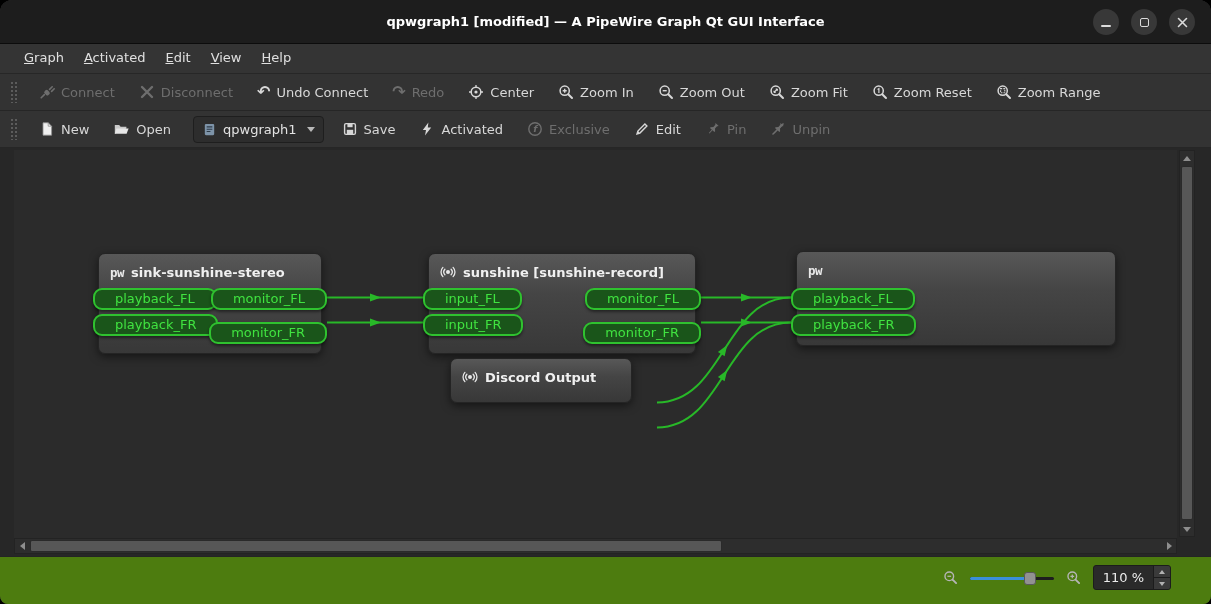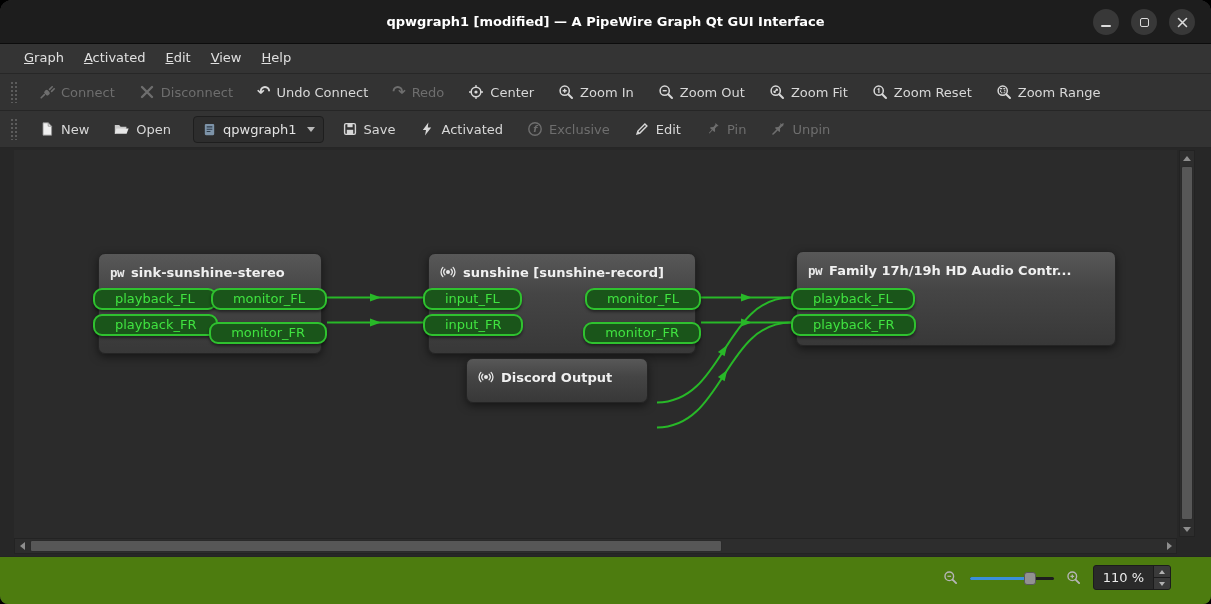--- a/index.html
+++ b/index.html
@@ -350,34 +350,33 @@
             <div class="port">input_FL</div>
             <div class="port">input_FR</div>
           </div>
           <div class="pcol right">
             <div class="port">monitor_FL</div>
             <div class="port">monitor_FR</div>
           </div>
         </div>
       </div>
 
-      <div class="node" style="left:452px; top:208px; width:182px;text-align:center;">
+      <div class="node" style="left:436px; top:208px; width:182px;text-align:center;">
         <div class="node-title">
           <svg width="16" height="16" viewBox="0 0 16 16">
             <circle cx="8" cy="8" r="2" fill="#e8e8e8"></circle>
             <path d="M4.9 5.2 a4.2 4.2 0 0 0 0 5.6 M11.1 5.2 a4.2 4.2 0 0 1 0 5.6 M2.9 3.4 a6.6 6.6 0 0 0 0 9.2 M13.1 3.4 a6.6 6.6 0 0 1 0 9.2" stroke="#e8e8e8" stroke-width="1.3" fill="none" stroke-linecap="round"></path>
           </svg>
           <span>Discord Output</span>
         </div>
       </div>
 
       <div class="node" style="left:782px; top:101px; width:320px;">
         <div class="node-title" style="margin-bottom:5px;">
           <span class="pw-badge">pw</span>
-          <span>Family 17h/19h HD Audio Contr...</span>
         </div>
         <div class="ports">
           <div class="pcol left">
             <div class="port">playback_FL</div>
             <div class="port">playback_FR</div>
           </div>
           <div class="pcol right"></div>
         </div>
       </div>
 

